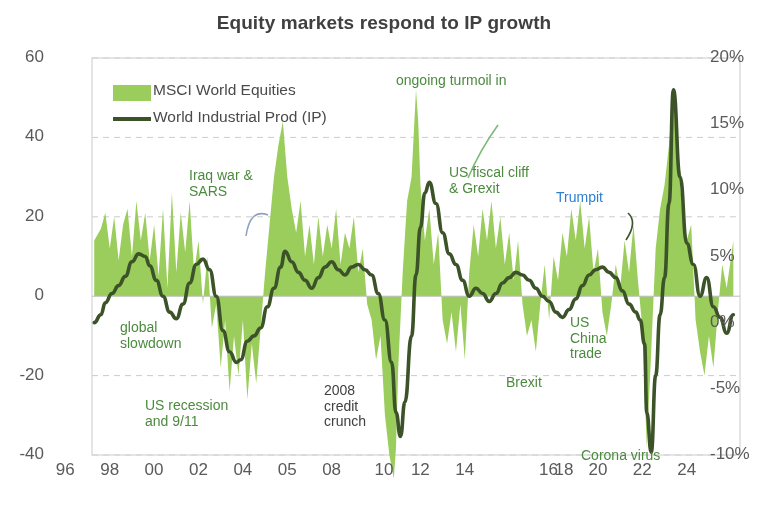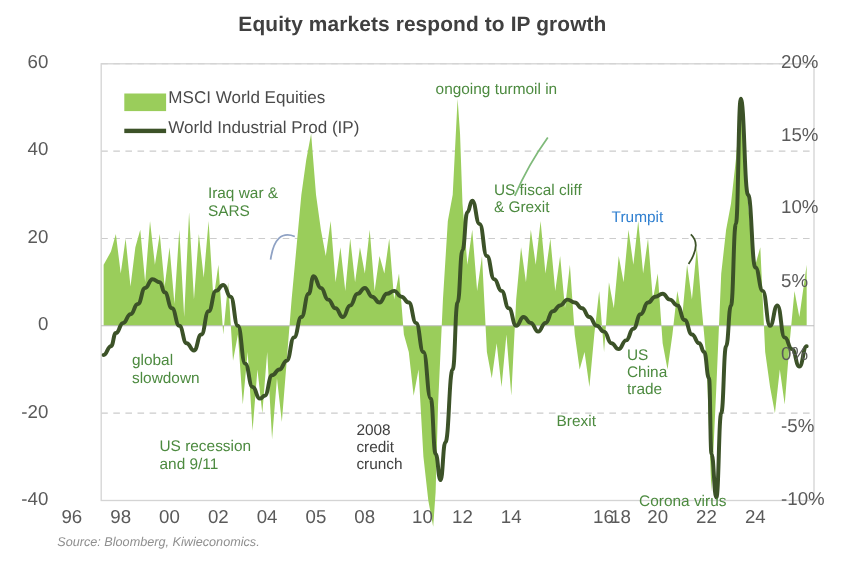--- a/index.html
+++ b/index.html
@@ -120,15 +120,14 @@
       <div class="ann ann-green" style="left: 570px; top: 315px;">
         <div>US</div>
         <div>China</div>
         <div>trade</div>
       </div>
       <div class="ann ann-green" style="left: 581px; top: 448px;">
         <div>Corona virus</div>
       </div>
     </div>
 
-  <div class="source">Source: Bloomberg, Kiwieconomics.</div>
 
 </div>
 
 </body></html>

